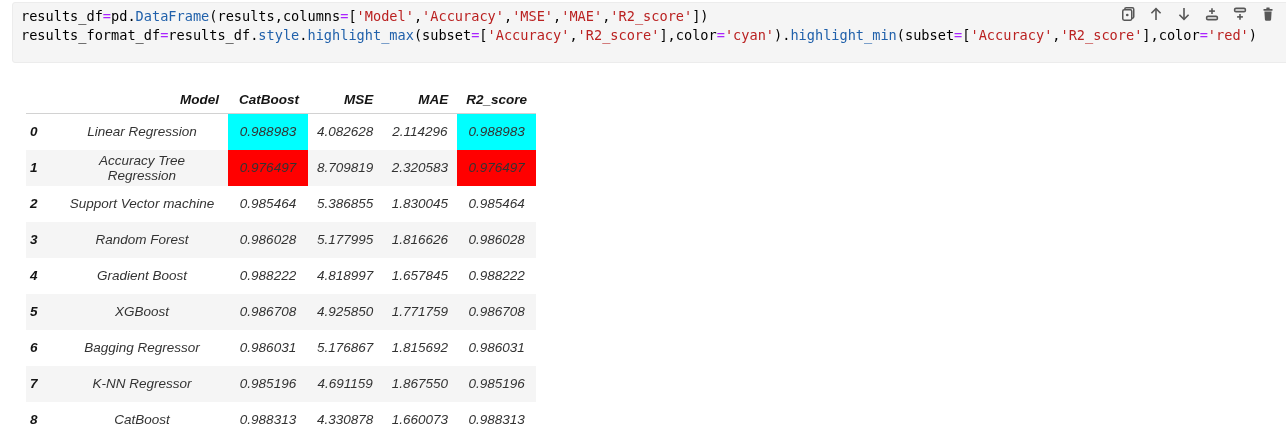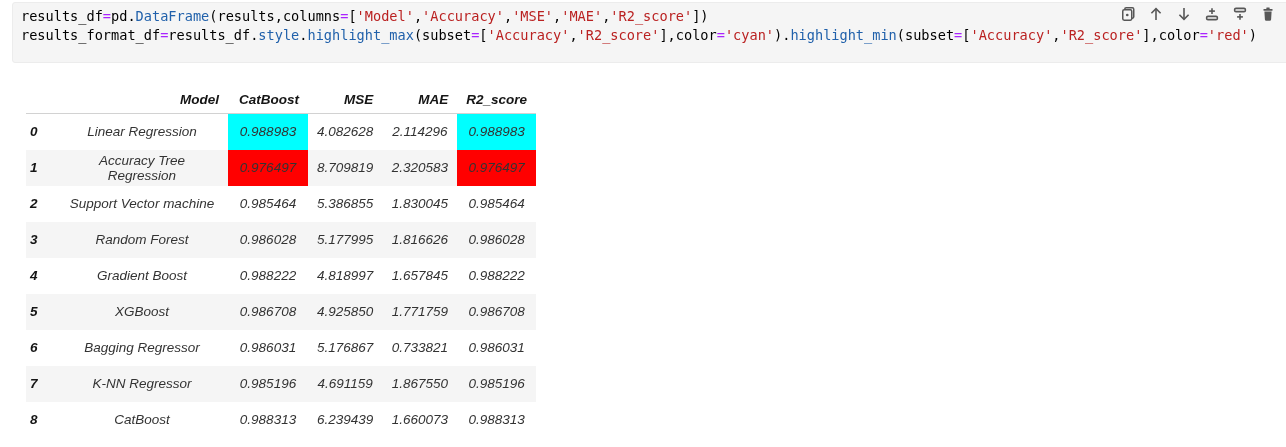--- a/index.html
+++ b/index.html
@@ -171,34 +171,34 @@
           <td>0.986708</td>
           <td>4.925850</td>
           <td>1.771759</td>
           <td>0.986708</td>
         </tr>
         <tr>
           <th class="idx">6</th>
           <td>Bagging Regressor</td>
           <td>0.986031</td>
           <td>5.176867</td>
-          <td>0.733821</td>
+          <td>1.815692</td>
           <td>0.986031</td>
         </tr>
         <tr style="background: rgb(245, 245, 245);">
           <th class="idx">7</th>
           <td>K-NN Regressor</td>
           <td>0.985196</td>
           <td>4.691159</td>
           <td>1.867550</td>
           <td>0.985196</td>
         </tr>
         <tr>
           <th class="idx">8</th>
           <td>CatBoost</td>
           <td>0.988313</td>
-          <td>6.239439</td>
+          <td>4.330878</td>
           <td>1.660073</td>
           <td>0.988313</td>
         </tr>
       </tbody>
   </table>
 </div>
 
 </body></html>

